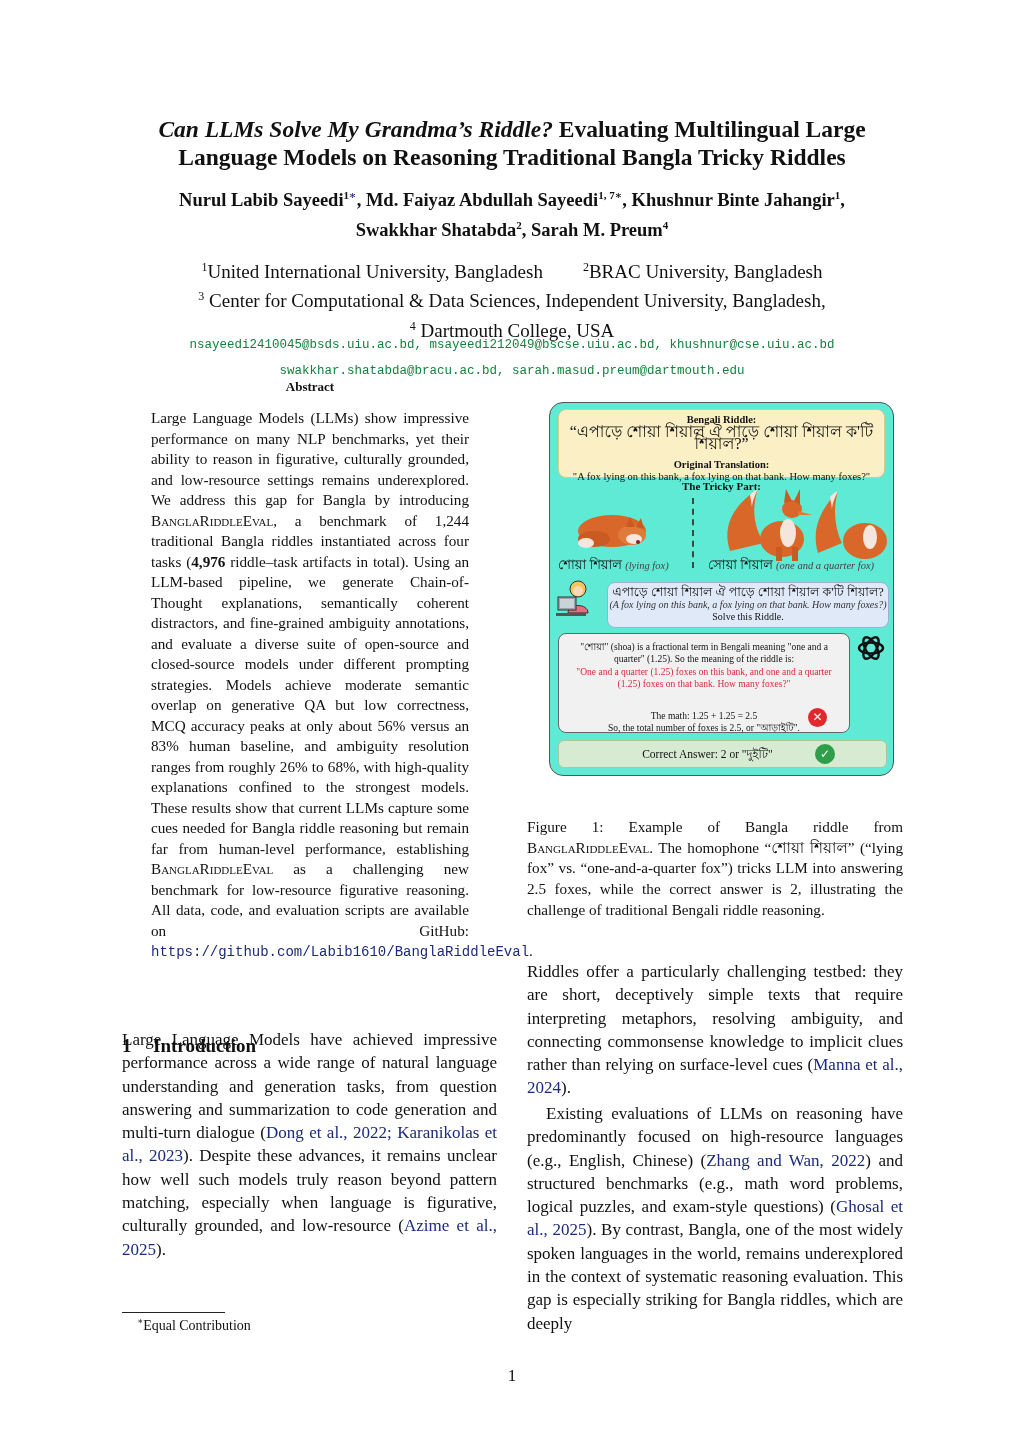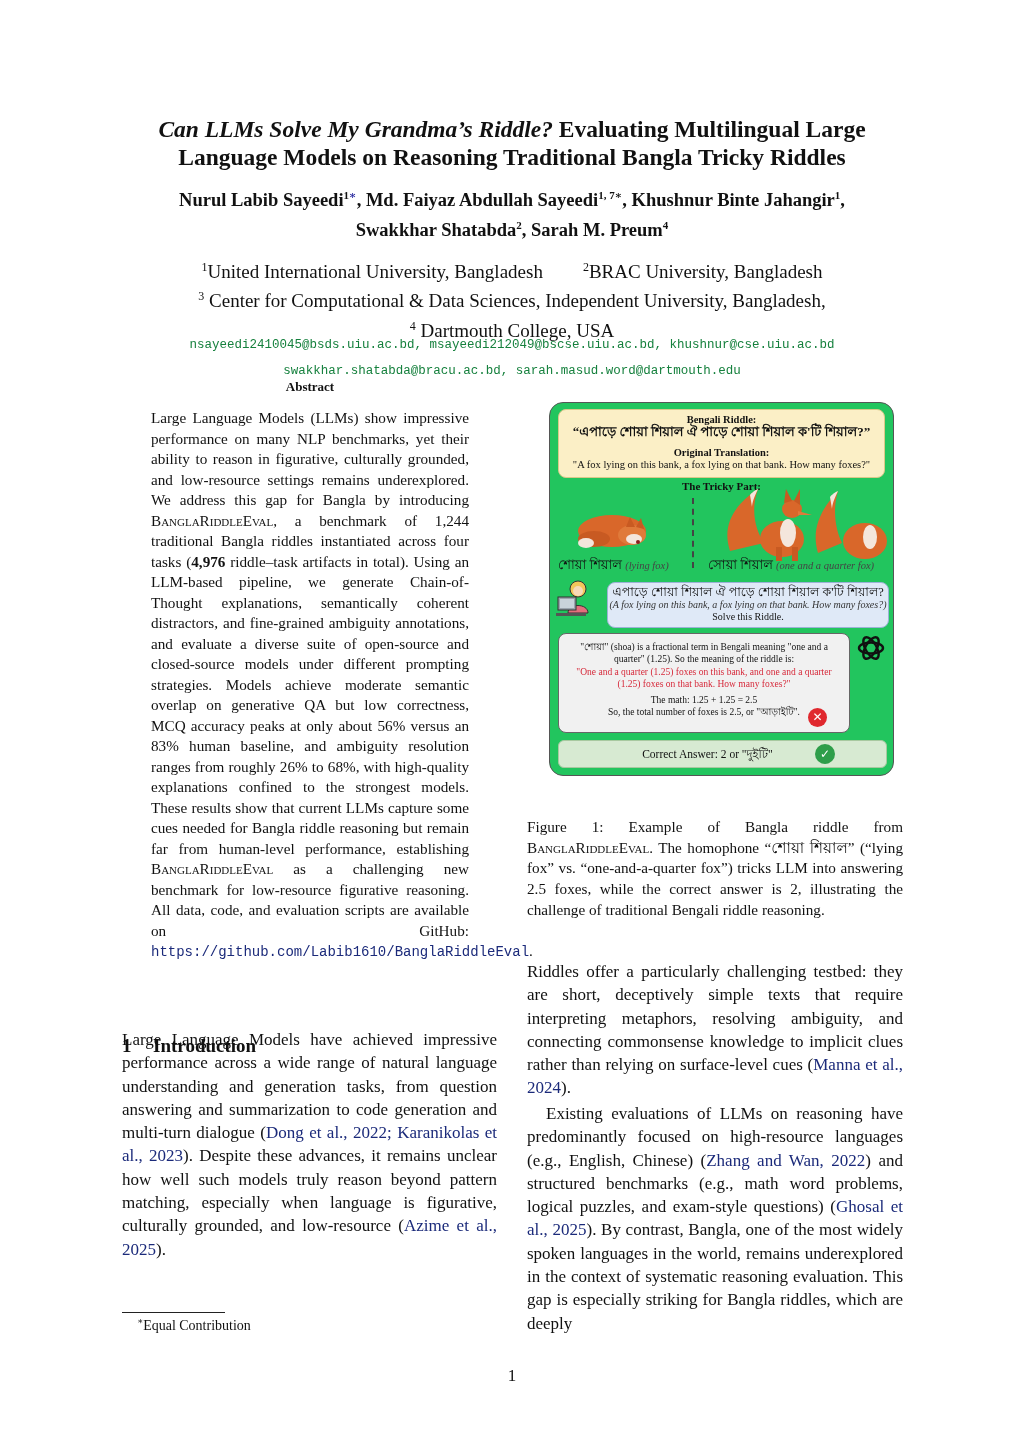--- a/index.html
+++ b/index.html
@@ -31,26 +31,26 @@
   .intro { left: 122px; width: 375px; top: 1028px; }
   .right1 { left: 527px; width: 376px; top: 960px; }
   .right2 { left: 527px; width: 376px; top: 1102px; text-indent: 19px; }
   .footrule { left: 122px; top: 1312px; width: 103px; height: 1px; background: #222; }
   .footnote { left: 137px; top: 1316px; font-size: 14px; }
   .footnote sup { font-size: 9px; }
   .pagenum { left: 0; width: 1024px; top: 1366px; text-align: center; font-size: 17px; }
 
   
   .figure { left: 549px; top: 402px; width: 343px; height: 372px; border: 1.5px solid #555;
-            border-radius: 14px; background: #22c55e; }
+            border-radius: 14px; background: #5eead4; }
   .fig-riddle { position: absolute; left: 8px; top: 6px; width: 325px; height: 67px;
                 background: #fbefc6; border: 1px solid #d9c98a; border-radius: 8px; text-align: center;
                 font-size: 10.5px; line-height: 12px; }
   .fig-riddle .b { font-weight: bold; }
-  .fig-riddle .bn { font-size: 13px; font-weight: bold; }
+  .fig-riddle .bn { font-size: 16px; }
   .fig-tricky { position: absolute; left: 0; width: 343px; top: 77px; text-align: center; font-weight: bold; font-size: 11px; }
   .fig-divider { position: absolute; left: 142px; top: 95px; height: 70px; border-left: 2px dashed #444; }
   .fox { position: absolute; }
   .fig-lbl { position: absolute; top: 152px; font-size: 13px; }
   .fig-lbl i { font-size: 10.5px; color: #444; }
   .fig-user { position: absolute; left: 6px; top: 176px; width: 38px; height: 40px; }
   .fig-q { position: absolute; left: 57px; top: 179px; width: 280px; height: 44px; background: #dfe9f7;
            border: 1px solid #9bb2d6; border-radius: 8px; text-align: center; font-size: 10px; line-height: 12.5px; }
   .fig-q .bn { font-size: 12.5px; }
   .fig-q i { color: #333; }
@@ -85,21 +85,21 @@
 </div>
 
 <div class="abs affil">
   <sup>1</sup><span>United International University, Bangladesh</span><span class="gap"></span><sup>2</sup><span>BRAC University, Bangladesh</span><br>
   <sup>3</sup><span> Center for Computational &amp; Data Sciences, Independent University, Bangladesh,</span><br>
   <sup>4</sup><span> Dartmouth College, USA</span>
 </div>
 
 <div class="abs emails">
   <span>nsayeedi2410045@bsds.uiu.ac.bd, msayeedi212049@bscse.uiu.ac.bd, khushnur@cse.uiu.ac.bd</span><br>
-  <span>swakkhar.shatabda@bracu.ac.bd, sarah.masud.word@dartmouth.edu</span>
+  <span>swakkhar.shatabda@bracu.ac.bd, sarah.masud.preum@dartmouth.edu</span>
 </div>
 
 <div class="abs abstract-h">Abstract</div>
 <div class="abs abstract col-text" style="font-size:15.2px; line-height:20.5px;"><span>Large Language Models (LLMs) show impressive performance on many NLP benchmarks, yet their ability to reason in figurative, culturally grounded, and low-resource settings remains underexplored. We address this gap for Bangla by introducing </span><span class="sc">BanglaRiddleEval</span><span>, a benchmark of 1,244 traditional Bangla riddles instantiated across four tasks (</span><b>4,976</b><span> riddle–task artifacts in total). Using an LLM-based pipeline, we generate Chain-of-Thought explanations, semantically coherent distractors, and fine-grained ambiguity annotations, and evaluate a diverse suite of open-source and closed-source models under different prompting strategies. Models achieve moderate semantic overlap on generative QA but low correctness, MCQ accuracy peaks at only about 56% versus an 83% human baseline, and ambiguity resolution ranges from roughly 26% to 68%, with high-quality explanations confined to the strongest models. These results show that current LLMs capture some cues needed for Bangla riddle reasoning but remain far from human-level performance, establishing </span><span class="sc">BanglaRiddleEval</span><span> as a challenging new benchmark for low-resource figurative reasoning. All data, code, and evaluation scripts are available on GitHub: </span><span class="mono-link">https://github.com/Labib1610/BanglaRiddleEval</span><span>.</span></div>
 
 <div class="abs sec-h"><span class="num">1</span><span>Introduction</span></div>
 <div class="abs intro col-text"><span>Large Language Models have achieved impressive performance across a wide range of natural language understanding and generation tasks, from question answering and summarization to code generation and multi-turn dialogue (</span><span class="cite">Dong et al., 2022; Karanikolas et al., 2023</span><span>). Despite these advances, it remains unclear how well such models truly reason beyond pattern matching, especially when language is figurative, culturally grounded, and low-resource (</span><span class="cite">Azime et al., 2025</span><span id="riddles-word">).</span></div>
 
 <div class="abs footrule"></div>
 <div class="abs footnote"><sup>∗</sup><span>Equal Contribution</span></div>
@@ -152,21 +152,21 @@
     <rect x="0" y="34" width="30" height="3" fill="#555"></rect>
   </svg>
   <div class="fig-q">
     <div class="bn" style="margin-top:3px">এপাড়ে শোয়া শিয়াল ঐ পাড়ে শোয়া শিয়াল ক'টি শিয়াল?</div>
     <div><i>(A fox lying on this bank, a fox lying on that bank. How many foxes?)</i><span> Solve this Riddle.</span></div>
   </div>
 
   <div class="fig-a">
     <div style="margin:7px 8px 0">"শোয়া" (shoa) is a fractional term in Bengali meaning "one and a quarter" (1.25). So the meaning of the riddle is:</div>
     <div class="red" style="margin:0 6px">"One and a quarter (1.25) foxes on this bank, and one and a quarter (1.25) foxes on that bank. How many foxes?"</div>
-    <div style="margin-top:4px">The math: 1.25 + 1.25 = 2.5</div>
+    <div style="margin-top:20px">The math: 1.25 + 1.25 = 2.5</div>
     <div>So, the total number of foxes is 2.5, or "আড়াইটি".</div>
   </div>
   <div class="fig-x">✕</div>
   <svg class="fig-gpt" viewBox="0 0 30 30">
     <g fill="none" stroke="#111" stroke-width="2.4">
       <ellipse cx="15" cy="15" rx="12" ry="5.5"></ellipse>
       <ellipse cx="15" cy="15" rx="12" ry="5.5" transform="rotate(60 15 15)"></ellipse>
       <ellipse cx="15" cy="15" rx="12" ry="5.5" transform="rotate(120 15 15)"></ellipse>
     </g>
   </svg>

